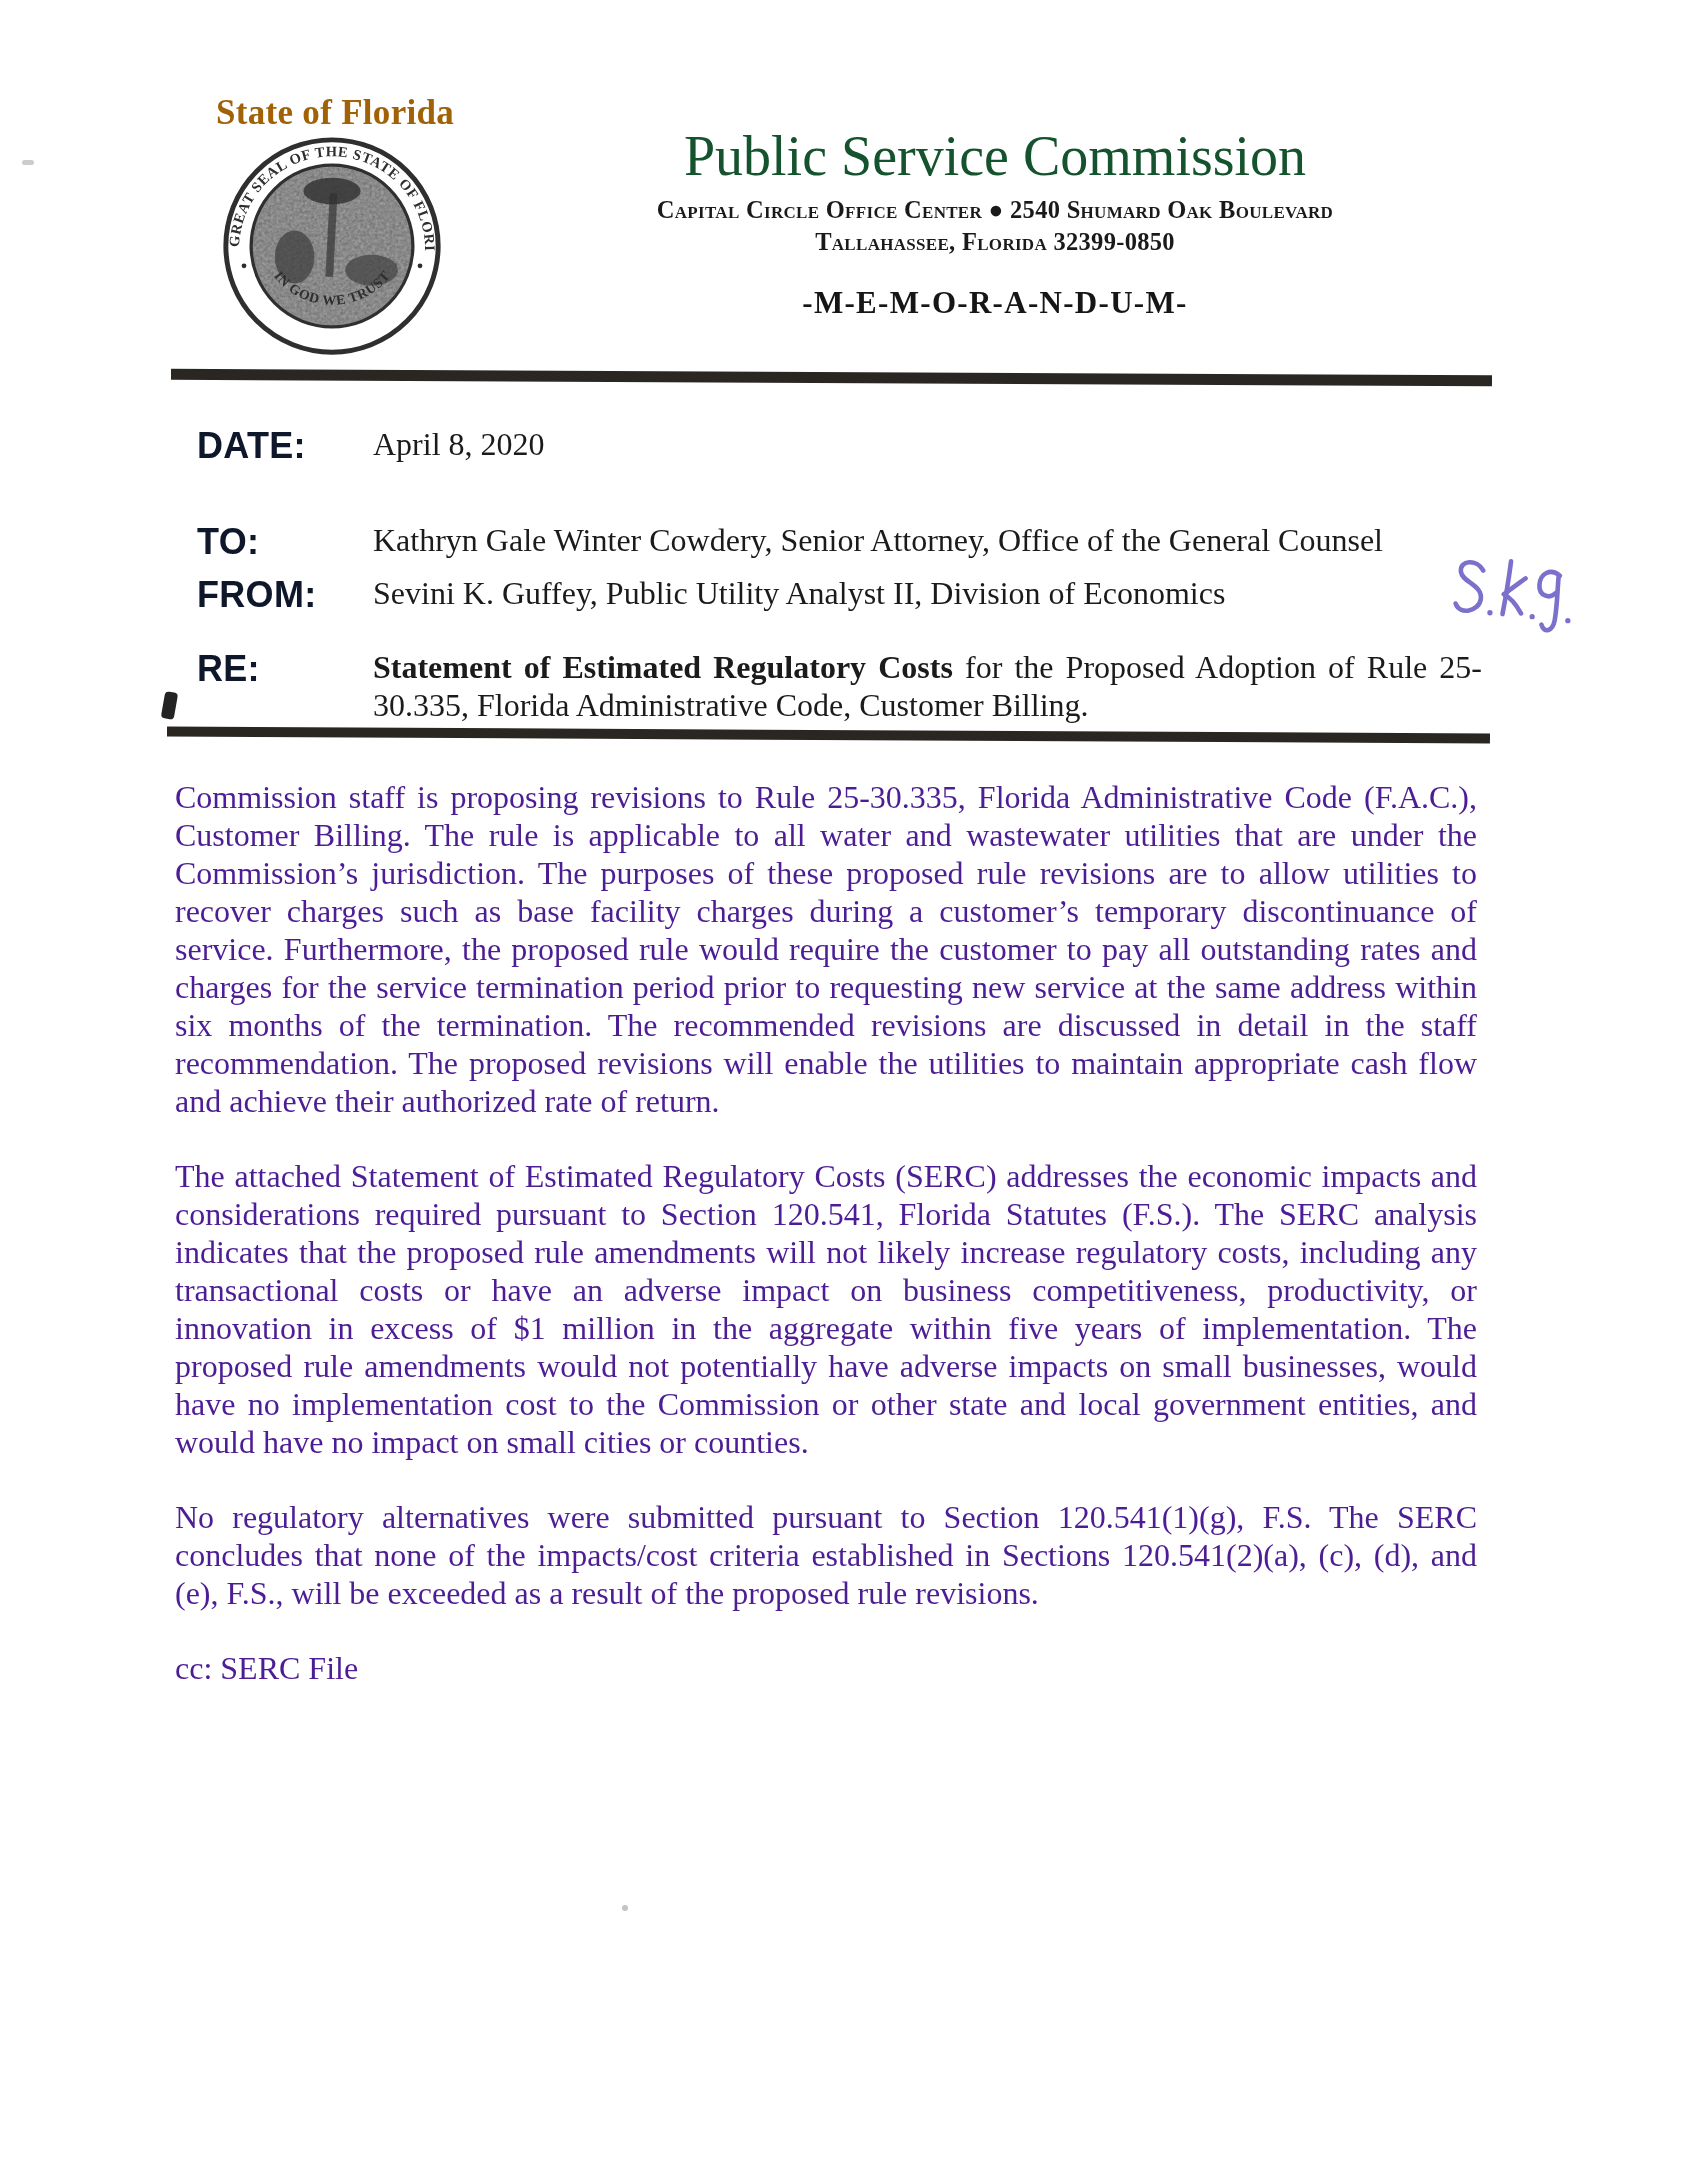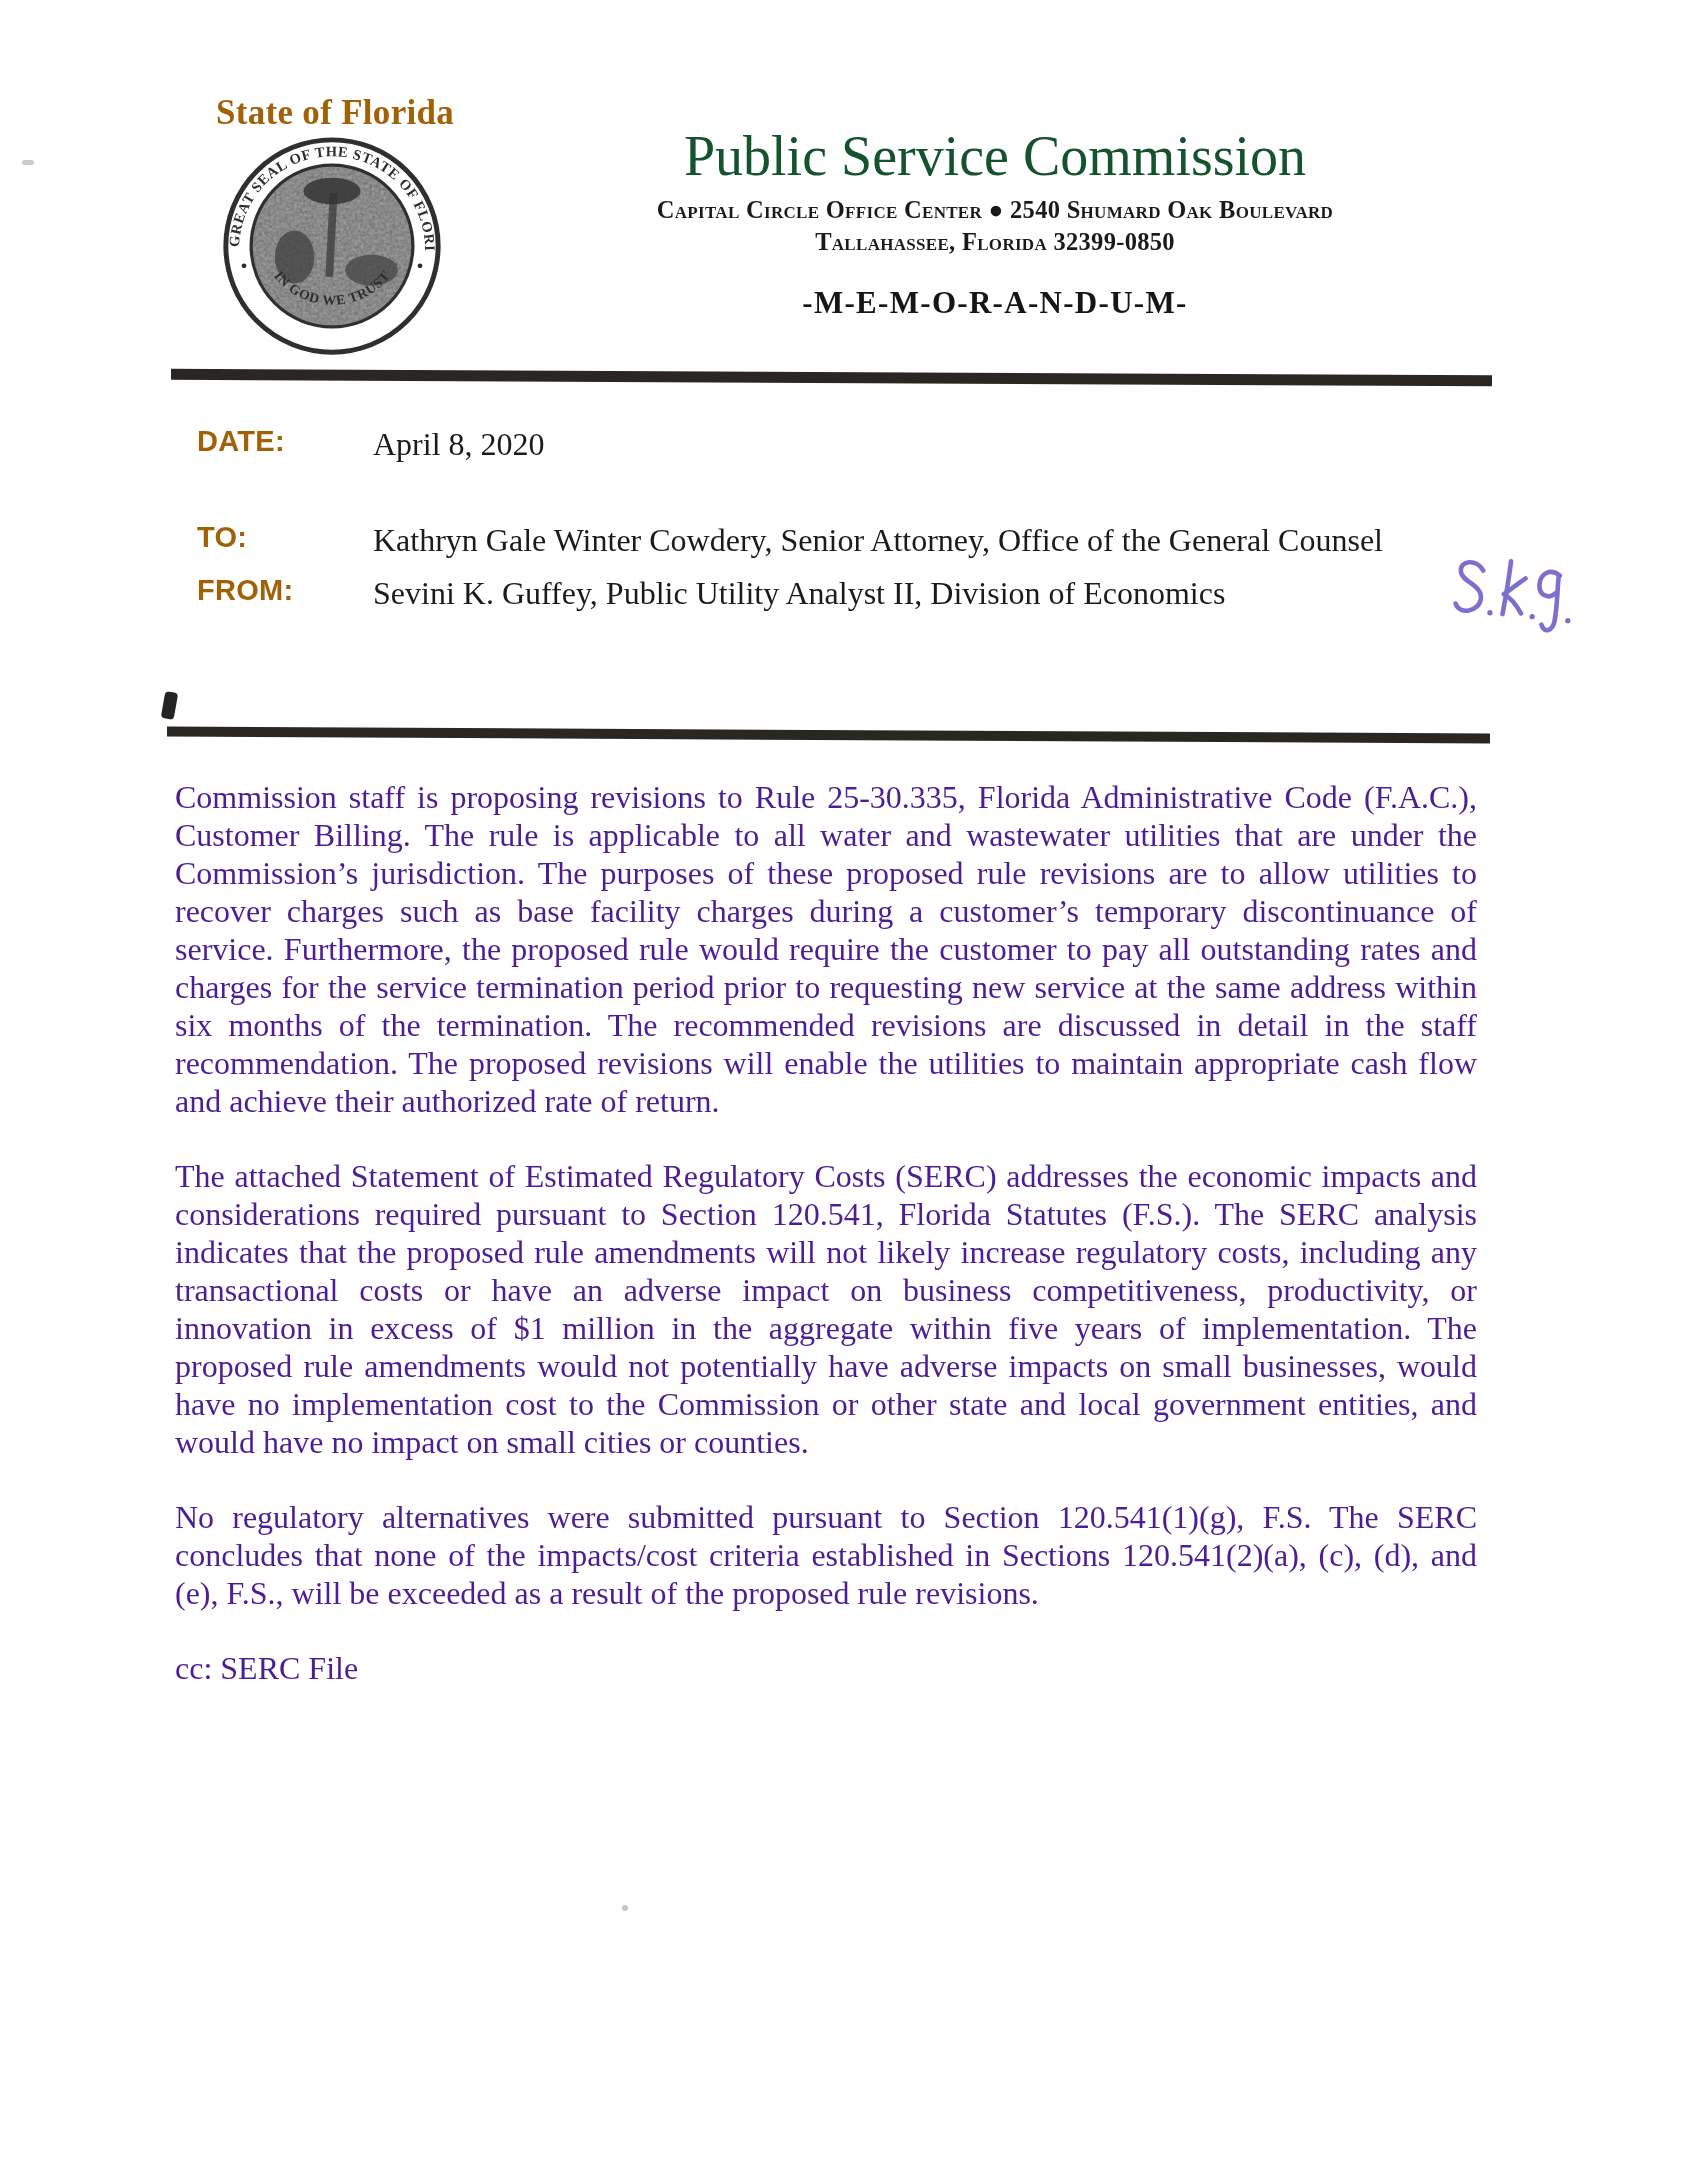--- a/index.html
+++ b/index.html
@@ -47,21 +47,21 @@
 
   
   .field-row { position: absolute; left: 197px; width: 1286px; }
   .row-date { top: 425px; }
   .row-to   { top: 521px; }
   .row-from { top: 574px; }
   .row-re   { top: 648px; }
   .field-label {
     position: absolute; left: 0; top: 0;
     font-family: "Liberation Sans", "DejaVu Sans", sans-serif;
-    font-weight: 700; font-size: 29px; color: #a16207; letter-spacing: 0.3px;
+    font-weight: 700; font-size: 36px; color: #0f172a; letter-spacing: 0.3px;
   }
   .field-value {
     margin: 0 0 0 176px; font-size: 32px; line-height: 38px; color: #1b1b1b;
   }
   .re-value { text-align: justify; width: 1109px; }
   .initials-svg { position: absolute; left: 1249px; top: -18.5px; width: 142px; height: 99px; }
 
   
   .body-text { position: absolute; left: 175px; top: 778px; width: 1302px; }
   .body-text p {
@@ -140,20 +140,24 @@
         <path d="M 96,8 C 93,32 88,62 83,88"></path>
         <path d="M 118,34 C 106,42 94,52 85,58 C 95,63 104,74 111,87"></path>
         <circle cx="128" cy="92" r="4" fill="#7b71cc" stroke="none"></circle>
         <path d="M 170,30 C 156,18 140,26 139,44 C 138,60 154,66 164,56"></path>
         <path d="M 168,32 C 166,54 166,76 162,98 C 159,114 146,118 142,104"></path>
         <circle cx="182" cy="98" r="4" fill="#7b71cc" stroke="none"></circle>
       </g>
     </svg>
   </div>
 
+  <div class="field-row row-re">
+    <span class="field-label">RE:</span>
+    <p class="field-value re-value"><strong>Statement of Estimated Regulatory Costs</strong><span> for the Proposed Adoption of Rule 25-30.335, Florida Administrative Code, Customer Billing.</span></p>
+  </div>
 
   <div class="rule rule-bottom"></div>
 
   <div class="body-text">
     <p>Commission staff is proposing revisions to Rule 25-30.335, Florida Administrative Code (F.A.C.), Customer Billing. The rule is applicable to all water and wastewater utilities that are under the Commission’s jurisdiction. The purposes of these proposed rule revisions are to allow utilities to recover charges such as base facility charges during a customer’s temporary discontinuance of service. Furthermore, the proposed rule would require the customer to pay all outstanding rates and charges for the service termination period prior to requesting new service at the same address within six months of the termination. The recommended revisions are discussed in detail in the staff recommendation. The proposed revisions will enable the utilities to maintain appropriate cash flow and achieve their authorized rate of return.</p>
     <p>The attached Statement of Estimated Regulatory Costs (SERC) addresses the economic impacts and considerations required pursuant to Section 120.541, Florida Statutes (F.S.). The SERC analysis indicates that the proposed rule amendments will not likely increase regulatory costs, including any transactional costs or have an adverse impact on business competitiveness, productivity, or innovation in excess of $1 million in the aggregate within five years of implementation. The proposed rule amendments would not potentially have adverse impacts on small businesses, would have no implementation cost to the Commission or other state and local government entities, and would have no impact on small cities or counties.</p>
     <p>No regulatory alternatives were submitted pursuant to Section 120.541(1)(g), F.S. The SERC concludes that none of the impacts/cost criteria established in Sections 120.541(2)(a), (c), (d), and (e), F.S., will be exceeded as a result of the proposed rule revisions.</p>
     <p class="cc">cc: SERC File</p>
   </div>
 

